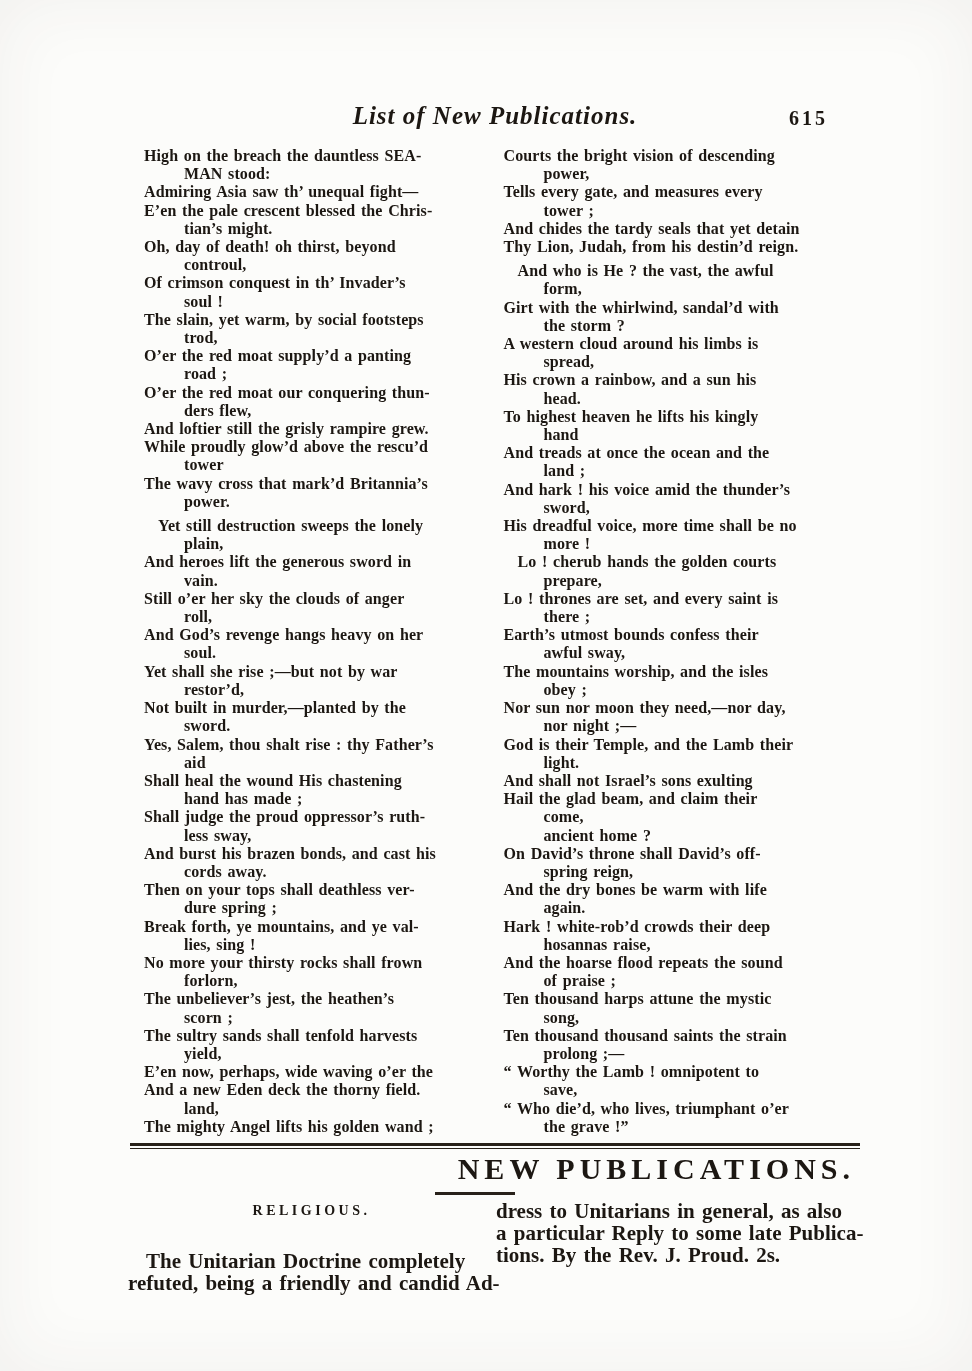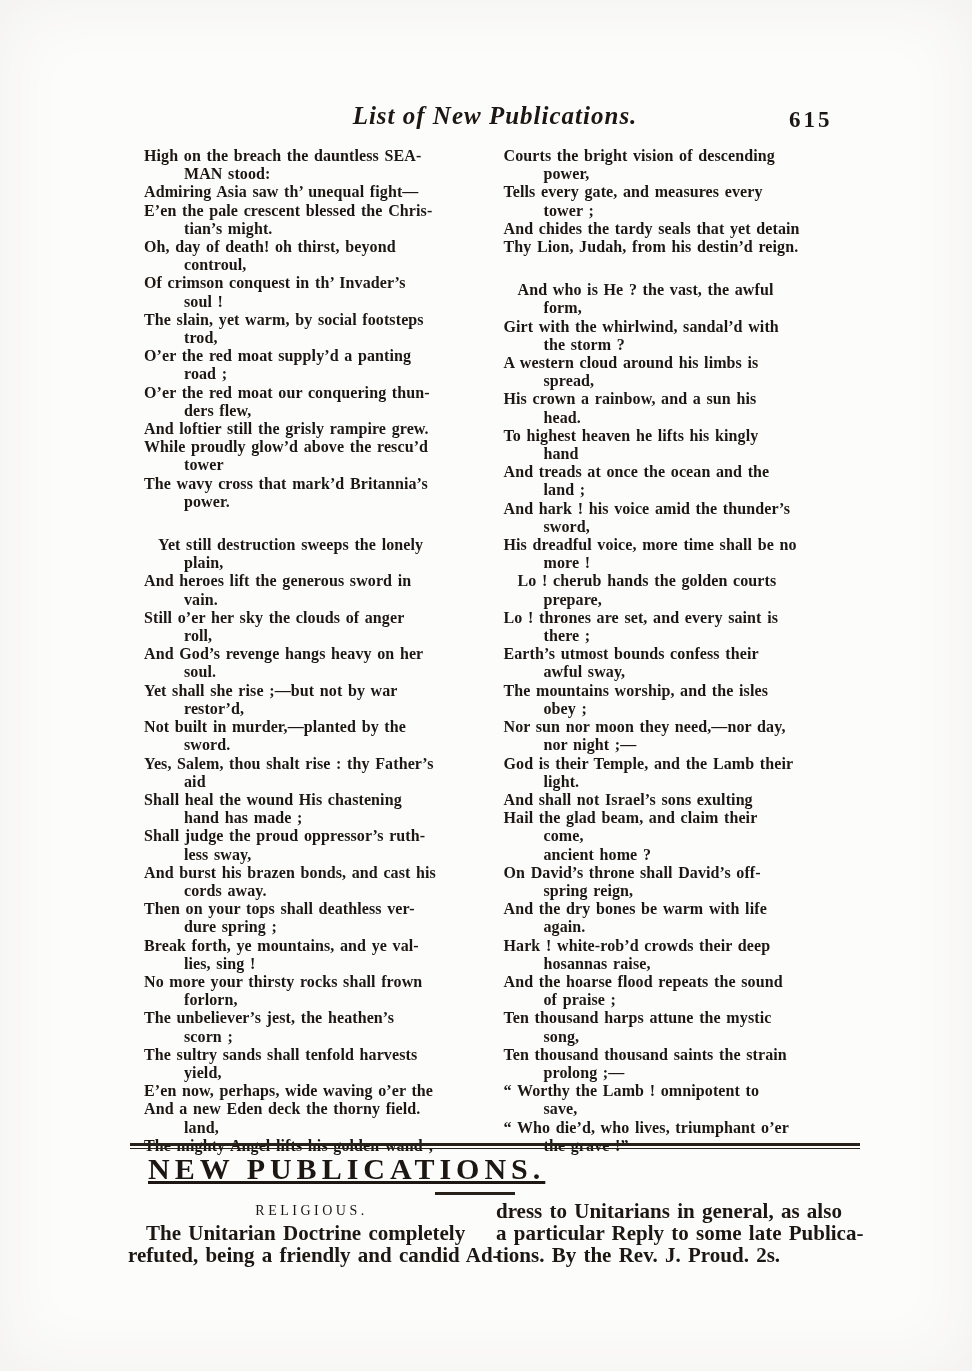--- a/index.html
+++ b/index.html
@@ -14,60 +14,60 @@
     overflow:hidden;
   }
   .header-title{
     position:absolute;top:102px;left:130px;width:730px;
     text-align:center;
     font-style:italic;font-weight:bold;
     font-size:25px;letter-spacing:1px;
   }
   .page-number{
     position:absolute;top:107px;left:789px;
-    font-weight:bold;font-size:23px;letter-spacing:3px;
+    font-weight:bold;font-size:20px;letter-spacing:3px;
   }
   .columns{
     position:absolute;top:147px;left:144px;width:716px;
     display:flex;
   }
   .col{width:358px;}
   .col.right{padding-left:3px;}
   .pline{
     font-size:16px;line-height:18.2px;
     font-weight:bold;
     letter-spacing:0.1px;word-spacing:1.5px;
     white-space:nowrap;
   }
   .ind1{padding-left:40px;}
   .ind2{padding-left:14px;}
-  .ind3{padding-left:18px;}
-  .gap{margin-top:25px;}
+  .ind3{padding-left:18px;margin-top:28px;}
+  .gap{margin-top:6px;}
   .full-rule{
     position:absolute;top:1143px;left:130px;width:730px;height:2px;
     border-top:3px solid #28211a;border-bottom:1px solid #28211a;
   }
   .np-heading{
-    position:absolute;top:1152px;left:148px;width:730px;
-    text-align:left;
-    font-weight:bold;font-size:30px;letter-spacing:5px;text-decoration:underline;
+    position:absolute;top:1152px;left:125px;width:730px;
+    text-align:right;
+    font-weight:bold;font-size:30px;letter-spacing:5px;
   }
   .np-rule{
     position:absolute;top:1192px;left:435px;width:80px;
     border-top:3px solid #28211a;
   }
   .bottom-cols{
     position:absolute;top:1200px;left:128px;width:734px;
     display:flex;
   }
   .bcol{width:367px;}
   .bcol.right{padding-left:1px;}
   .religious-heading{
     text-align:center;
-    font-weight:normal;font-size:14px;letter-spacing:3.5px;
+    font-weight:bold;font-size:14px;letter-spacing:3.5px;
     line-height:22px;
   }
   .bline{
     font-size:21px;line-height:22px;
     font-weight:bold;word-spacing:2px;
     white-space:nowrap;
   }
 </style>
 </head>
 <body>

